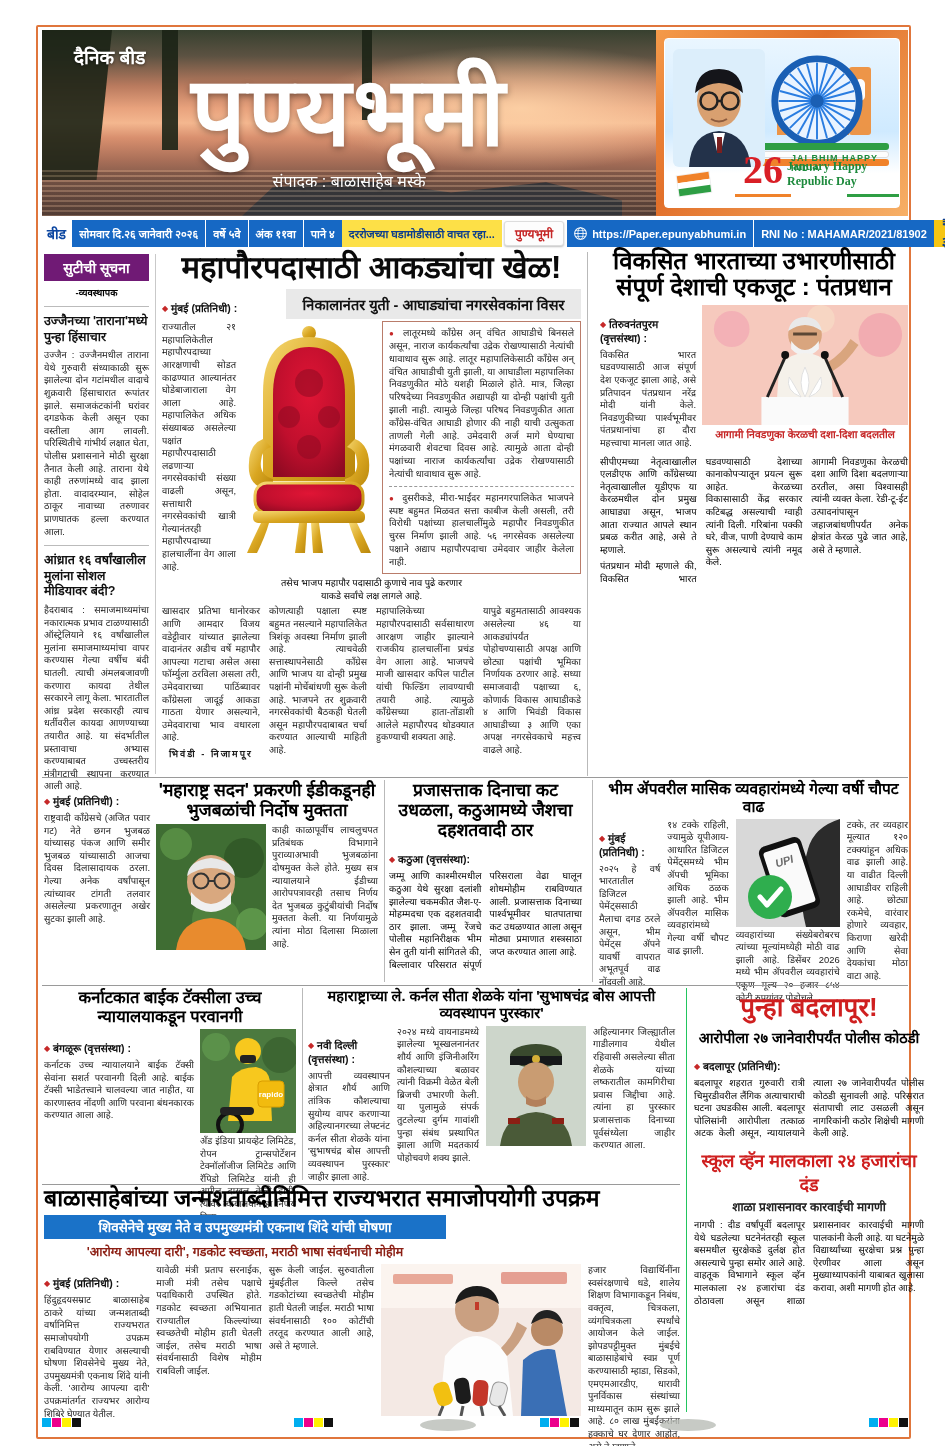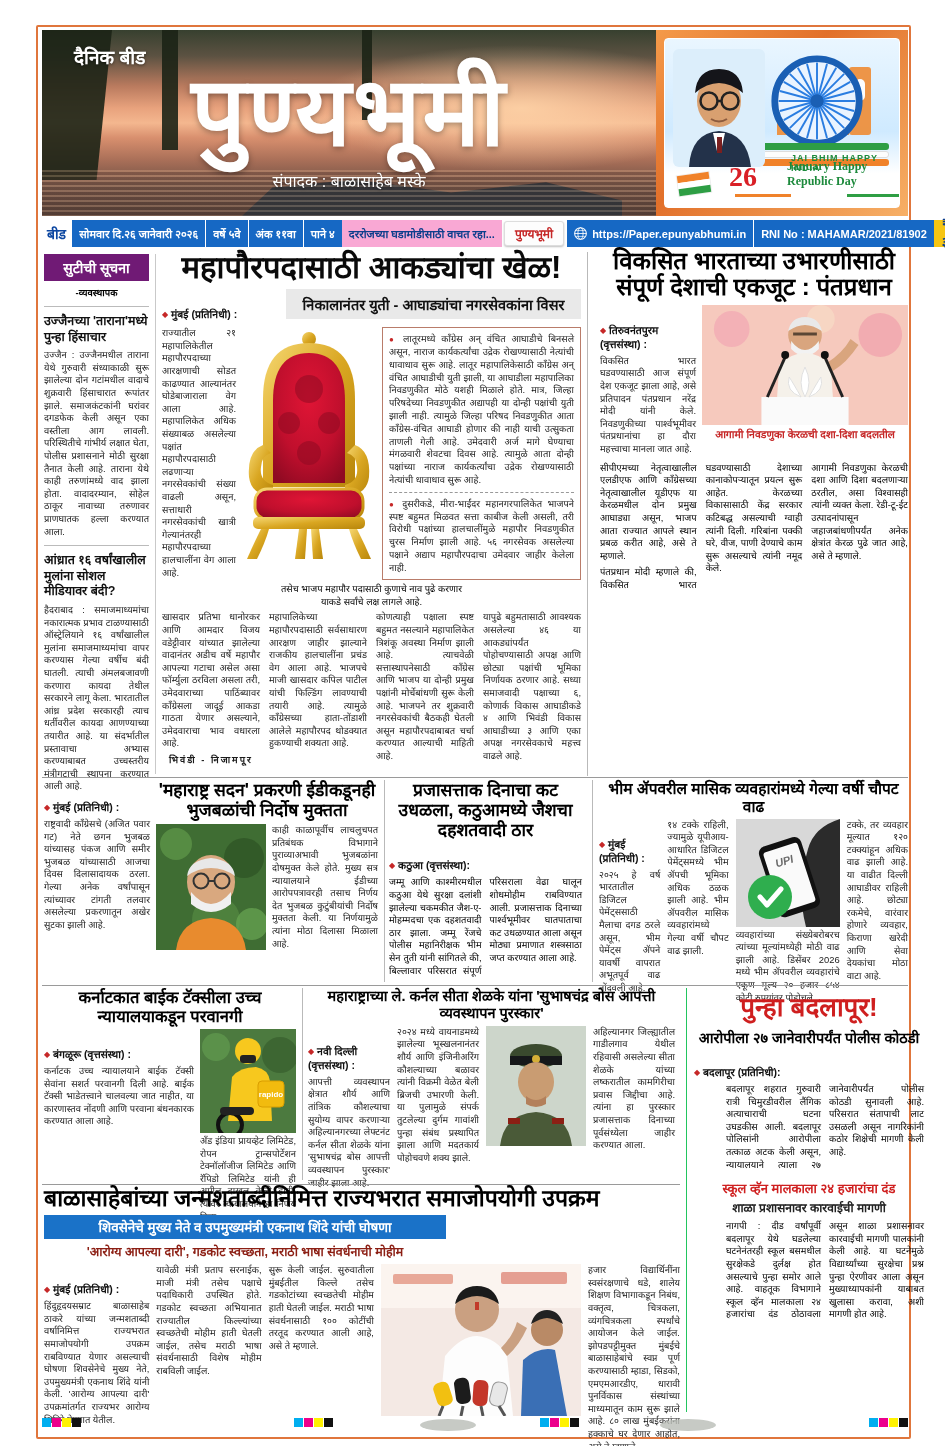--- a/index.html
+++ b/index.html
@@ -29,41 +29,41 @@
 
   
   .banner { position:absolute; left:656px; top:30px; width:252px; height:186px;
             background:linear-gradient(135deg,#f49a4a,#e2702a 40%,#f7b066); padding:8px; }
   .bi { position:relative; width:100%; height:100%; background:linear-gradient(180deg,#eaf6ff 0%,#cfeaff 55%,#fff 80%); border-radius:4px; overflow:hidden; border:1px solid #fff; }
   .sky { position:absolute; right:8px; top:6px; width:150px; height:100px; }
   .chakra { position:absolute; right:34px; top:14px; }
   .ribbon { position:absolute; right:10px; top:104px; width:200px; }
   .rb { height:7px; border-radius:3px; margin-bottom:1px; }
   .rb.g{background:#2e9e44;} .rb.w{background:#fdfdfd;border:1px solid #ddd;} .rb.o{background:#f0822a;}
-  .b26 { position:absolute; left:64px; bottom:14px; color:#d91f26; font-size:28px; font-weight:800; font-family:"Liberation Serif","DejaVu Serif",serif; }
+  .b26 { position:absolute; left:78px; bottom:14px; color:#d91f26; font-size:40px; font-weight:800; font-family:"Liberation Serif","DejaVu Serif",serif; }
   .btop { position:absolute; left:126px; bottom:34px; color:#1d8a3c; font-size:9px; font-weight:bold; letter-spacing:1px; }
   .bbot { position:absolute; left:122px; bottom:18px; color:#1d8a3c; font-size:12px; font-weight:bold; font-family:"Liberation Serif","DejaVu Serif",serif; }
   .bline { position:absolute; left:70px; bottom:10px; width:170px; height:3px; background:linear-gradient(90deg,#f0822a 33%,#fff 33% 66%,#2e9e44 66%); }
   .amb { position:absolute; left:8px; top:10px; }
   .flag { position:absolute; left:12px; bottom:12px; width:34px; height:22px; transform:rotate(-8deg); border:1px solid #eee; }
   .flag div { height:33.3%; } .fo{background:#f0822a;} .fw{background:#fff;} .fg{background:#2e9e44;}
 
   
   .dateline { position:absolute; left:42px; top:220px; width:866px; height:27px; display:flex; align-items:stretch; font-size:11px; font-weight:bold; }
   .dl-city { background:#fff; color:#0d47a1; font-size:14px; font-weight:800; display:flex; align-items:center; padding:0 5px; }
   .dl-blue { background:#1668c4; color:#fff; display:flex; align-items:center; padding:0 7px; border-left:1px solid #fff; white-space:nowrap; }
-  .dl-yel  { background:#f9a8d4; color:#0d３e8c; color:#0d3e8c; display:flex; align-items:center; padding:0 7px; white-space:nowrap; }
+  .dl-yel  { background:#fde047; color:#0d３e8c; color:#0d3e8c; display:flex; align-items:center; padding:0 7px; white-space:nowrap; }
   .dl-logo { background:#fdfdfd; border:1px solid #ddd; border-radius:3px; color:#c62828; font-weight:800; font-size:12px;
              display:flex; align-items:center; padding:0 10px; margin:1px 2px; box-shadow:0 1px 2px rgba(0,0,0,.25); }
   .dl-price { background:#f6c513; color:#0d3e8c; font-size:14px; font-weight:800; display:flex; align-items:center; padding:0 8px; }
   .globe { margin-right:5px; display:flex; }
   .dl-spacer { flex:1; background:#1668c4; }
 
   
-  .by { font-size:10.5px; font-weight:bold; color:#111; margin:18px 0 4px; }
+  .by { font-size:10.5px; font-weight:bold; color:#111; margin:12px 0 4px; }
   .by .dm { color:#c62828; font-size:8px; vertical-align:1px; }
   .b9 { font-size:9.4px; line-height:1.34; text-align:justify; color:#1b1b1b; }
   .hr-h { position:absolute; border-top:1.5px solid #9a9a9a; }
 
   
   .rail { position:absolute; left:44px; top:254px; width:112px; height:520px; padding-right:6px; border-right:1px solid #c9c9c9; }
   .notice-h { background:#701a75; color:#fff; font-weight:800; font-size:14px; text-align:center; padding:4px 2px; margin-bottom:5px; }
   .rail h4 { font-size:12.5px; line-height:1.25; margin:7px 0 4px; color:#111; }
   .rail .sign { text-align:center; font-weight:bold; font-size:9.5px; margin-top:2px; }
   .rail .sep { border-top:1px solid #bbb; margin:7px 0 2px; }
@@ -118,23 +118,23 @@
   .art-shelke { position:absolute; left:302px; top:988px; width:378px; height:192px; padding:0 5px; border-left:1px solid #b9b9b9; }
   .art-shelke h3 { font-size:14.5px; text-align:center; font-weight:800; line-height:1.2; }
   .sh-grid { display:flex; gap:7px; margin-top:3px; }
   .sh-grid > div { flex:1; }
   .sh-img { flex:none !important; width:100px; }
 
   
   .art-badlapur { position:absolute; left:686px; top:988px; width:238px; height:424px; padding-left:7px; border-left:1px solid #22c55e; }
   .art-badlapur h2 { color:#cf1f1f; font-size:26px; text-align:center; font-weight:800; }
   .art-badlapur h3 { font-size:14.5px; text-align:center; font-weight:800; margin-top:3px; }
-  .bd-cols { columns:2; column-gap:8px; margin-top:3px;margin-left:32px; }
+  .bd-cols { columns:2; column-gap:8px; margin-top:3px; }
   .bd-cols p { font-size:9.4px; line-height:1.34; text-align:justify; }
-  .van-t { color:#cf1f1f; font-weight:800; font-size:13px; text-align:center; margin-top:8px; }
+  .van-t { color:#cf1f1f; font-weight:800; font-size:18px; text-align:center; margin-top:8px; }
   .van-s { font-weight:800; font-size:12px; text-align:center; margin-top:2px; color:#222; }
 
   
   .art-bala { position:absolute; left:44px; top:1186px; width:636px; height:224px; }
   .art-bala h2 { font-size:23px; font-weight:800; line-height:1.1; }
   .band { width:402px; background:#1a72c8; color:#fff; font-weight:800; font-size:13.5px; text-align:center; padding:3px 4px; margin-top:4px; }
   .redsub { width:402px; color:#8c1f14; font-weight:800; font-size:12.5px; text-align:center; margin-top:4px; }
   .bala-grid { display:flex; gap:7px; margin-top:4px; }
   .bala-grid .tc { flex:1; }
   .bala-img { flex:none; width:200px; }
@@ -307,22 +307,22 @@
       <div class="bulletbox">
         <p class="bullet"><span class="dot">●</span> <span>लातूरमध्ये काँग्रेस अन् वंचित आघाडीचे बिनसले असून, नाराज कार्यकर्त्यांचा उद्रेक रोखण्यासाठी नेत्यांची धावाधाव सुरू आहे. लातूर महापालिकेसाठी काँग्रेस अन् वंचित आघाडीची युती झाली, या आघाडीला महापालिका निवडणुकीत मोठे यशही मिळाले होते. मात्र, जिल्हा परिषदेच्या निवडणुकीत अद्यापही या दोन्ही पक्षांची युती झाली नाही. त्यामुळे जिल्हा परिषद निवडणुकीत आता काँग्रेस-वंचित आघाडी होणार की नाही याची उत्सुकता ताणली गेली आहे. उमेदवारी अर्ज मागे घेण्याचा मंगळवारी शेवटचा दिवस आहे. त्यामुळे आता दोन्ही पक्षांच्या नाराज कार्यकर्त्यांचा उद्रेक रोखण्यासाठी नेत्यांची धावाधाव सुरू आहे.</span></p>
         <div class="bb-sep"></div>
         <p class="bullet"><span class="dot">●</span> <span>दुसरीकडे, मीरा-भाईंदर महानगरपालिकेत भाजपने स्पष्ट बहुमत मिळवत सत्ता काबीज केली असली, तरी विरोधी पक्षांच्या हालचालींमुळे महापौर निवडणुकीत चुरस निर्माण झाली आहे. ५६ नगरसेवक असलेल्या पक्षाने अद्याप महापौरपदाचा उमेदवार जाहीर केलेला नाही.</span></p>
       </div>
     </div>
     <p class="chairnote">तसेच भाजप महापौर पदासाठी कुणाचे नाव पुढे करणार याकडे सर्वांचे लक्ष लागले आहे.</p>
     <div class="maincols">
       <p>खासदार प्रतिभा धानोरकर आणि आमदार विजय वडेट्टीवार यांच्यात झालेल्या वादानंतर अडीच वर्षे महापौर आपल्या गटाचा असेल असा फॉर्म्युला ठरविला असला तरी, उमेदवाराच्या पाठिंब्यावर काँग्रेसला जादूई आकडा गाठता येणार असल्याने, उमेदवाराचा भाव वधारला आहे.</p>
       <p class="inline-sub">भिवंडी - निजामपूर</p>
+      <p>कोणत्याही पक्षाला स्पष्ट बहुमत नसल्याने महापालिकेत त्रिशंकू अवस्था निर्माण झाली आहे. त्याचवेळी सत्तास्थापनेसाठी काँग्रेस आणि भाजप या दोन्ही प्रमुख पक्षांनी मोर्चेबांधणी सुरू केली आहे. भाजपने तर शुक्रवारी नगरसेवकांची बैठकही घेतली असून महापौरपदाबाबत चर्चा करण्यात आल्याची माहिती आहे.</p>
       <p>महापालिकेच्या महापौरपदासाठी सर्वसाधारण आरक्षण जाहीर झाल्याने राजकीय हालचालींना प्रचंड वेग आला आहे. भाजपचे माजी खासदार कपिल पाटील यांची फिल्डिंग लावण्याची तयारी आहे. त्यामुळे काँग्रेसच्या हाता-तोंडाशी आलेले महापौरपद थोडक्यात हुकण्याची शक्यता आहे.</p>
-      <p>कोणत्याही पक्षाला स्पष्ट बहुमत नसल्याने महापालिकेत त्रिशंकू अवस्था निर्माण झाली आहे. त्याचवेळी सत्तास्थापनेसाठी काँग्रेस आणि भाजप या दोन्ही प्रमुख पक्षांनी मोर्चेबांधणी सुरू केली आहे. भाजपने तर शुक्रवारी नगरसेवकांची बैठकही घेतली असून महापौरपदाबाबत चर्चा करण्यात आल्याची माहिती आहे.</p>
       <p>यापुढे बहुमतासाठी आवश्यक असलेल्या ४६ या आकड्यांपर्यंत पोहोचण्यासाठी अपक्ष आणि छोट्या पक्षांची भूमिका निर्णायक ठरणार आहे. सध्या समाजवादी पक्षाच्या ६, कोणार्क विकास आघाडीकडे ४ आणि भिवंडी विकास आघाडीच्या ३ आणि एका अपक्ष नगरसेवकाचे महत्त्व वाढले आहे.</p>
     </div>
   </div>
 
   <div class="art-pm">
     <h2>विकसित भारताच्या उभारणीसाठी संपूर्ण देशाची एकजूट : पंतप्रधान</h2>
     <div class="pmrow">
       <div class="pmleft">
         <p class="by"><span class="dm">◆</span> <span>तिरुवनंतपुरम (वृत्तसंस्था) :</span></p>
         <p class="b9">विकसित भारत घडवण्यासाठी आज संपूर्ण देश एकजूट झाला आहे, असे प्रतिपादन पंतप्रधान नरेंद्र मोदी यांनी केले. निवडणुकीच्या पार्श्वभूमीवर पंतप्रधानांचा हा दौरा महत्त्वाचा मानला जात आहे.</p>

